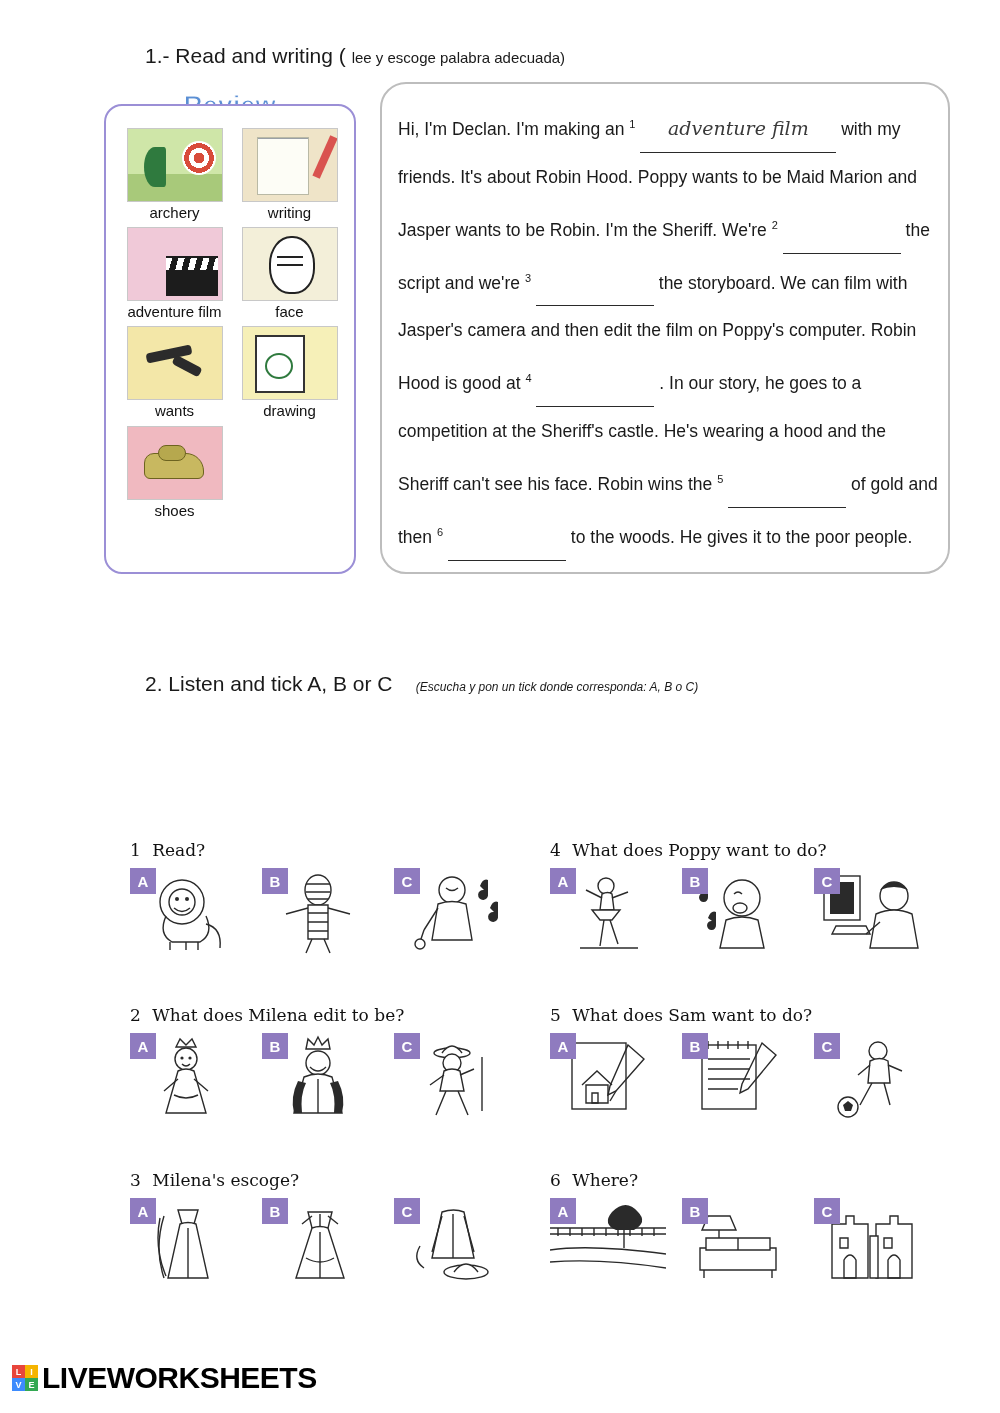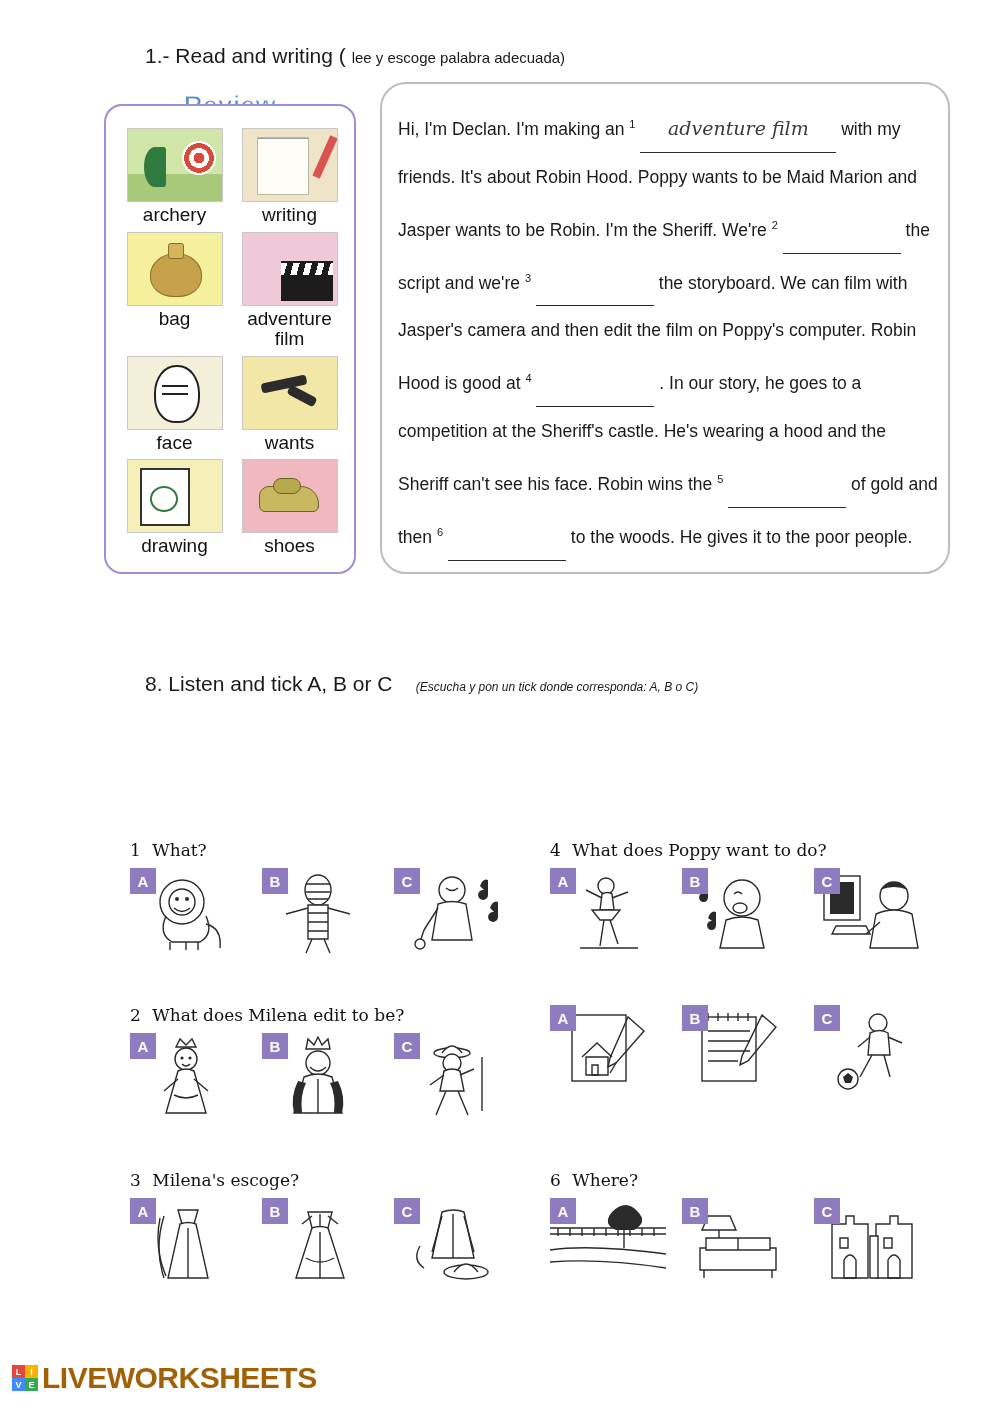--- a/index.html
+++ b/index.html
@@ -71,21 +71,21 @@
     align-items: center;
   }
   .wb-img {
     width: 94px;
     height: 72px;
     border: 1px solid #c8c8c8;
     position: relative;
     overflow: hidden;
   }
   .wb-label {
-    font-size: 19px;
+    font-size: 15px;
     text-align: center;
     line-height: 1.08;
     margin-top: 3px;
     color: #111;
   }
 
   
   .sc { position: absolute; inset: 0; }
   .sc-archery { background: linear-gradient(#cfe6a8 0 62%, #a8c97a 62% 100%); }
   .sc-archery:before {
@@ -298,21 +298,21 @@
     font-weight: bold;
     color: #ffffff;
   }
   .lg1 { background: #e8453c; }
   .lg2 { background: #f5b400; }
   .lg3 { background: #3d8bfd; }
   .lg4 { background: #34a853; }
   .logo-text {
     font-size: 30px;
     font-weight: bold;
-    color: #a16207;
+    color: #000000;
     letter-spacing: -0.5px;
   }
 </style>
 </head>
 <body>
 
 <div class="ex1-heading">
   <span class="main">1.-</span>
   <span class="main">Read and writing (</span>
   <span class="hint">lee y escoge palabra adecuada)</span>
@@ -330,26 +330,20 @@
       <div class="wb-label">archery</div>
     </div>
 
     <div class="wb-cell">
       <div class="wb-img">
           <div class="sc sc-writing"></div>
         </div>
       <div class="wb-label">writing</div>
     </div>
 
-    <div class="wb-cell">
-      <div class="wb-img">
-          <div class="sc sc-bag"></div>
-        </div>
-      <div class="wb-label">bag</div>
-    </div>
 
     <div class="wb-cell">
       <div class="wb-img">
           <div class="sc sc-film"></div>
         </div>
       <div class="wb-label">adventure film</div>
     </div>
 
     <div class="wb-cell">
       <div class="wb-img">
@@ -400,31 +394,31 @@
   <span>. In our story, he goes to a competition at the Sheriff's castle. He's wearing a hood and the Sheriff can't see his face. Robin wins the</span>
   <span class="sup">5</span>
   <span class="blank blank-n"></span>
   <span>of gold and then</span>
   <span class="sup">6</span>
   <span class="blank blank-n"></span>
   <span>to the woods. He gives it to the poor people.</span>
 </div>
 
 <div class="ex2-heading">
-  <span>8. Listen and tick A, B or C</span>
+  <span>2. Listen and tick A, B or C</span>
   &nbsp;&nbsp;
   <span class="hint">(Escucha y pon un tick donde corresponda: A, B o C)</span>
 </div>
 
 <div class="qgrid">
 
   <div class="qblock" style="left:0px; top:0px;">
     <div class="q-title">
       <span class="num">1</span>
-      <span>What?</span>
+      <span>Read?</span>
     </div>
     <div class="opts">
       <div class="opt">
         <div class="opt-letter">A</div>
         <div class="opt-art">
           <svg width="116" height="88" viewBox="0 0 116 88">
             <circle class="gfill" cx="52" cy="34" r="22"></circle>
             <circle class="gfill" cx="52" cy="34" r="13"></circle>
             <circle class="gdark" cx="47" cy="31" r="2"></circle>
               <circle class="gdark" cx="57" cy="31" r="2"></circle>
@@ -606,20 +600,24 @@
             <path class="gdark" d="M66 22 q14 -16 28 0 q-14 -6 -28 0"></path>
             <path class="gfill" d="M62 46 q18 -8 36 0 l6 34 h-48 z"></path>
             <path class="gline" d="M66 54 l-14 12"></path>
           </svg>
         </div>
       </div>
     </div>
   </div>
 
   <div class="qblock" style="left:420px; top:165px;">
+    <div class="q-title">
+      <span class="num">5</span>
+      <span>What does Sam want to do?</span>
+    </div>
     <div class="opts">
       <div class="opt">
         <div class="opt-letter">A</div>
         <div class="opt-art">
           <svg width="116" height="88" viewBox="0 0 116 88">
             <rect class="gfill" x="22" y="10" width="54" height="66"></rect>
             <path class="gline" d="M36 52 h22 v18 h-22 z"></path>
             <path class="gline" d="M32 52 l15 -14 l15 14"></path>
             <path class="gline" d="M42 60 h6 v10 h-6 z"></path>
             <path class="gline" d="M78 12 l16 14 l-28 32 l-8 4 l2 -9 z"></path>

